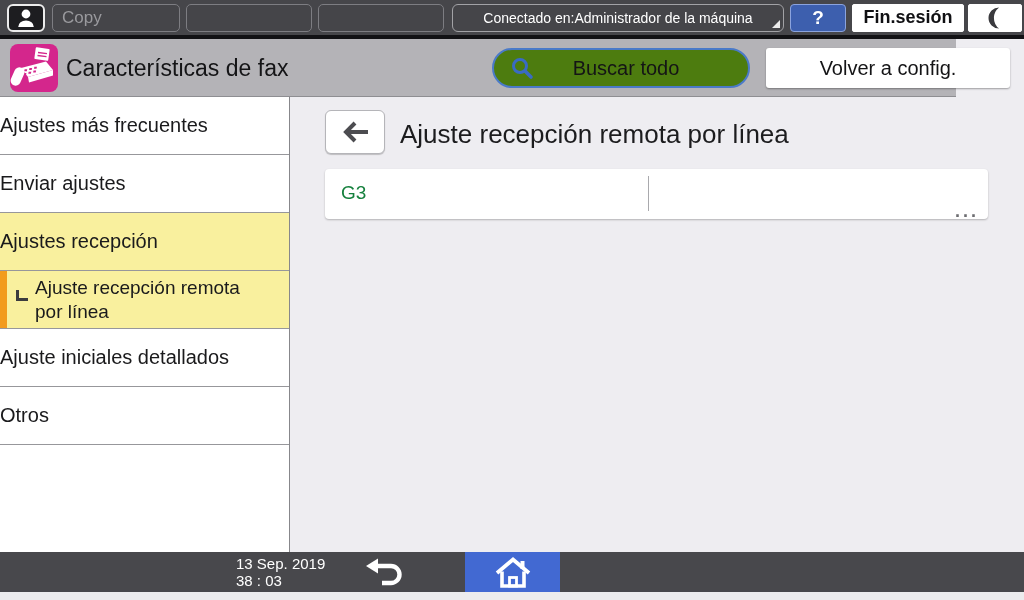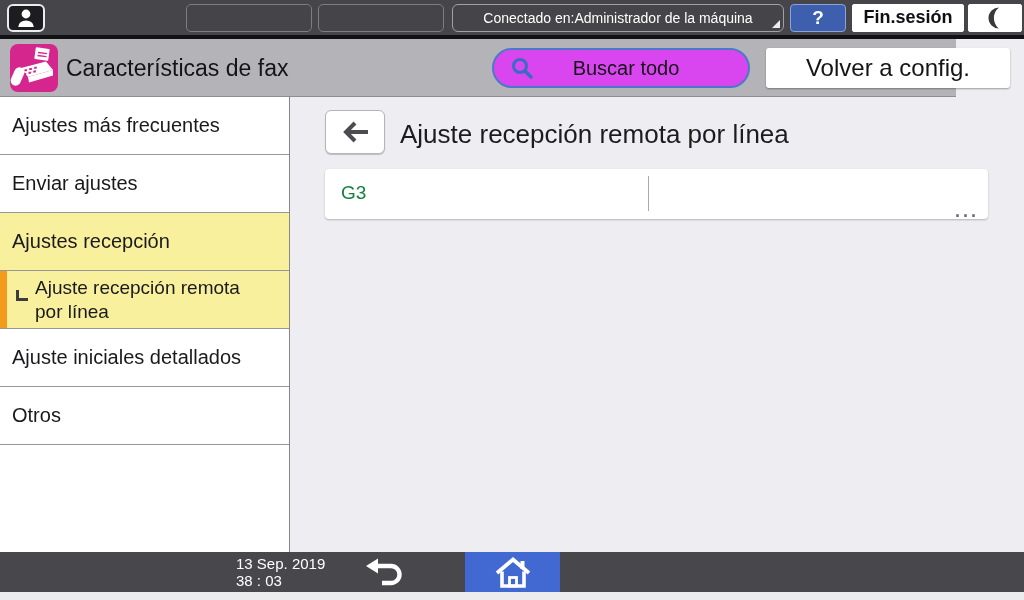--- a/index.html
+++ b/index.html
@@ -31,34 +31,34 @@
     color:#101013; font-size:18px; text-align:center; border-radius:2px;font-weight:bold; }
   .tb-moon { left:968px; width:54px; background:#fff; border:1px solid #fff; border-radius:2px;
     display:flex; align-items:center; justify-content:center; padding:0; }
   
   .header { position:absolute; left:0; top:39px; width:956px; height:58px;
     background:#b4b3b7; border-bottom:1px solid #8e8e92; box-sizing:border-box; }
   .fax-badge { position:absolute; left:10px; top:5px; width:48px; height:48px; }
   .h-title { position:absolute; left:66px; top:0; height:58px; line-height:58px;
     font-size:23px; color:#141416; }
   .search-pill { position:absolute; left:492px; top:9px; width:258px; height:40px;
-    box-sizing:border-box; background:#d946ef; border:2px solid #4a7ac8; border-radius:20px;
+    box-sizing:border-box; background:#4d7c0f; border:2px solid #4a7ac8; border-radius:20px;
     display:flex; align-items:center; }
   .search-pill .mag { margin-left:16px; display:flex; }
   .search-pill .s-label { flex:1; text-align:center; font-size:20px; color:#141416;
     margin-right:30px; }
   .reset-btn { position:absolute; left:766px; top:9px; width:244px; height:40px;
     background:#fff; border-radius:3px; box-shadow:0 1px 2px rgba(0,0,0,.35);
-    font-size:24px; color:#141416; text-align:center; line-height:40px; }
+    font-size:20px; color:#141416; text-align:center; line-height:40px; }
   
   .sidebar { position:absolute; left:0; top:97px; width:290px; height:455px;
     background:#fff; border-right:1px solid #87878b; box-sizing:border-box; }
   .sb-item { position:relative; height:58px; box-sizing:border-box;
     border-bottom:1px solid #97979b; display:flex; align-items:center;
-    padding-left:12px; font-size:20px; color:#1a1a1c; }
+    padding-left:0; font-size:20px; color:#1a1a1c; }
   .sb-item.active { background:#f9f09e; }
   .sb-item.sub { padding-left:0; }
   .sb-item.sub .obar { position:absolute; left:0; top:0; bottom:0; width:7px; background:#f29b1d; }
   .sb-item.sub .corner { flex:none; width:9px; height:8px; margin:-8px 7px 0 16px;
     border-left:3px solid #3c3c3e; border-bottom:3px solid #3c3c3e; }
   .sb-item.sub .lbl { font-size:19px; line-height:24px; width:235px; }
   
   .back-btn { position:absolute; left:325px; top:110px; width:60px; height:44px;
     background:#fff; border:1px solid #b5b5b9; border-radius:6px; box-sizing:border-box;
     box-shadow:0 1px 1px rgba(0,0,0,.2); display:flex; align-items:center; justify-content:center; }
@@ -87,20 +87,21 @@
 
   <div class="topbar">
     <div class="tb-btn tb-user">
       <span style="display:flex">
         <svg width="20" height="22" viewBox="0 0 20 22">
           <circle cx="10" cy="7" r="4.4" fill="#fff"></circle>
           <path d="M2.2 20 a7.8 6.6 0 0 1 15.6 0 Z" fill="#fff"></path>
         </svg>
       </span>
     </div>
+    <div class="tb-btn tb-copy">Copy</div>
     <div class="tb-btn tb-slot2"></div>
     <div class="tb-btn tb-slot3"></div>
     <div class="tb-btn tb-status">
       <span>Conectado en:Administrador de la máquina</span>
       <span class="fold"></span>
     </div>
     <div class="tb-btn tb-help">?</div>
     <div class="tb-btn tb-logout">Fin.sesión</div>
     <div class="tb-btn tb-moon">
       <span style="display:flex">

